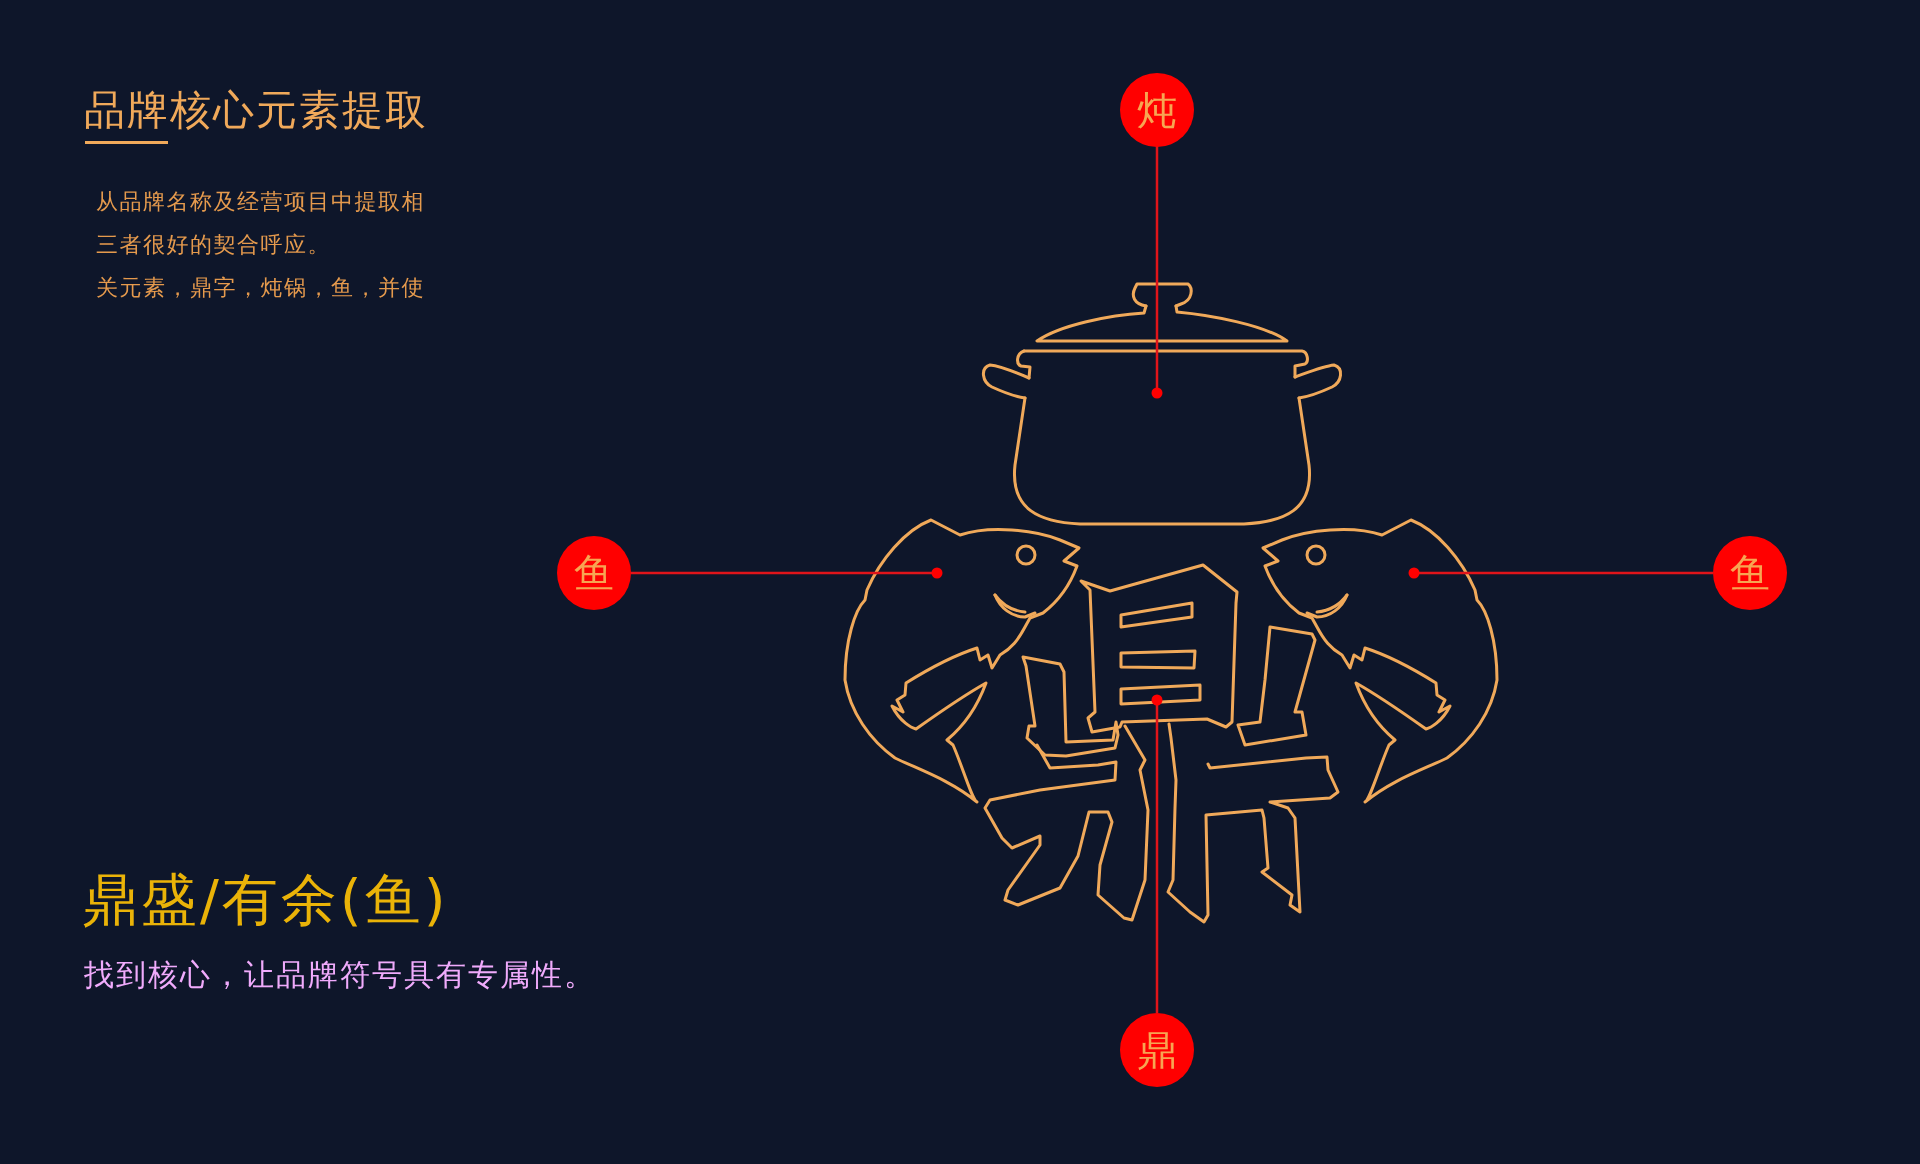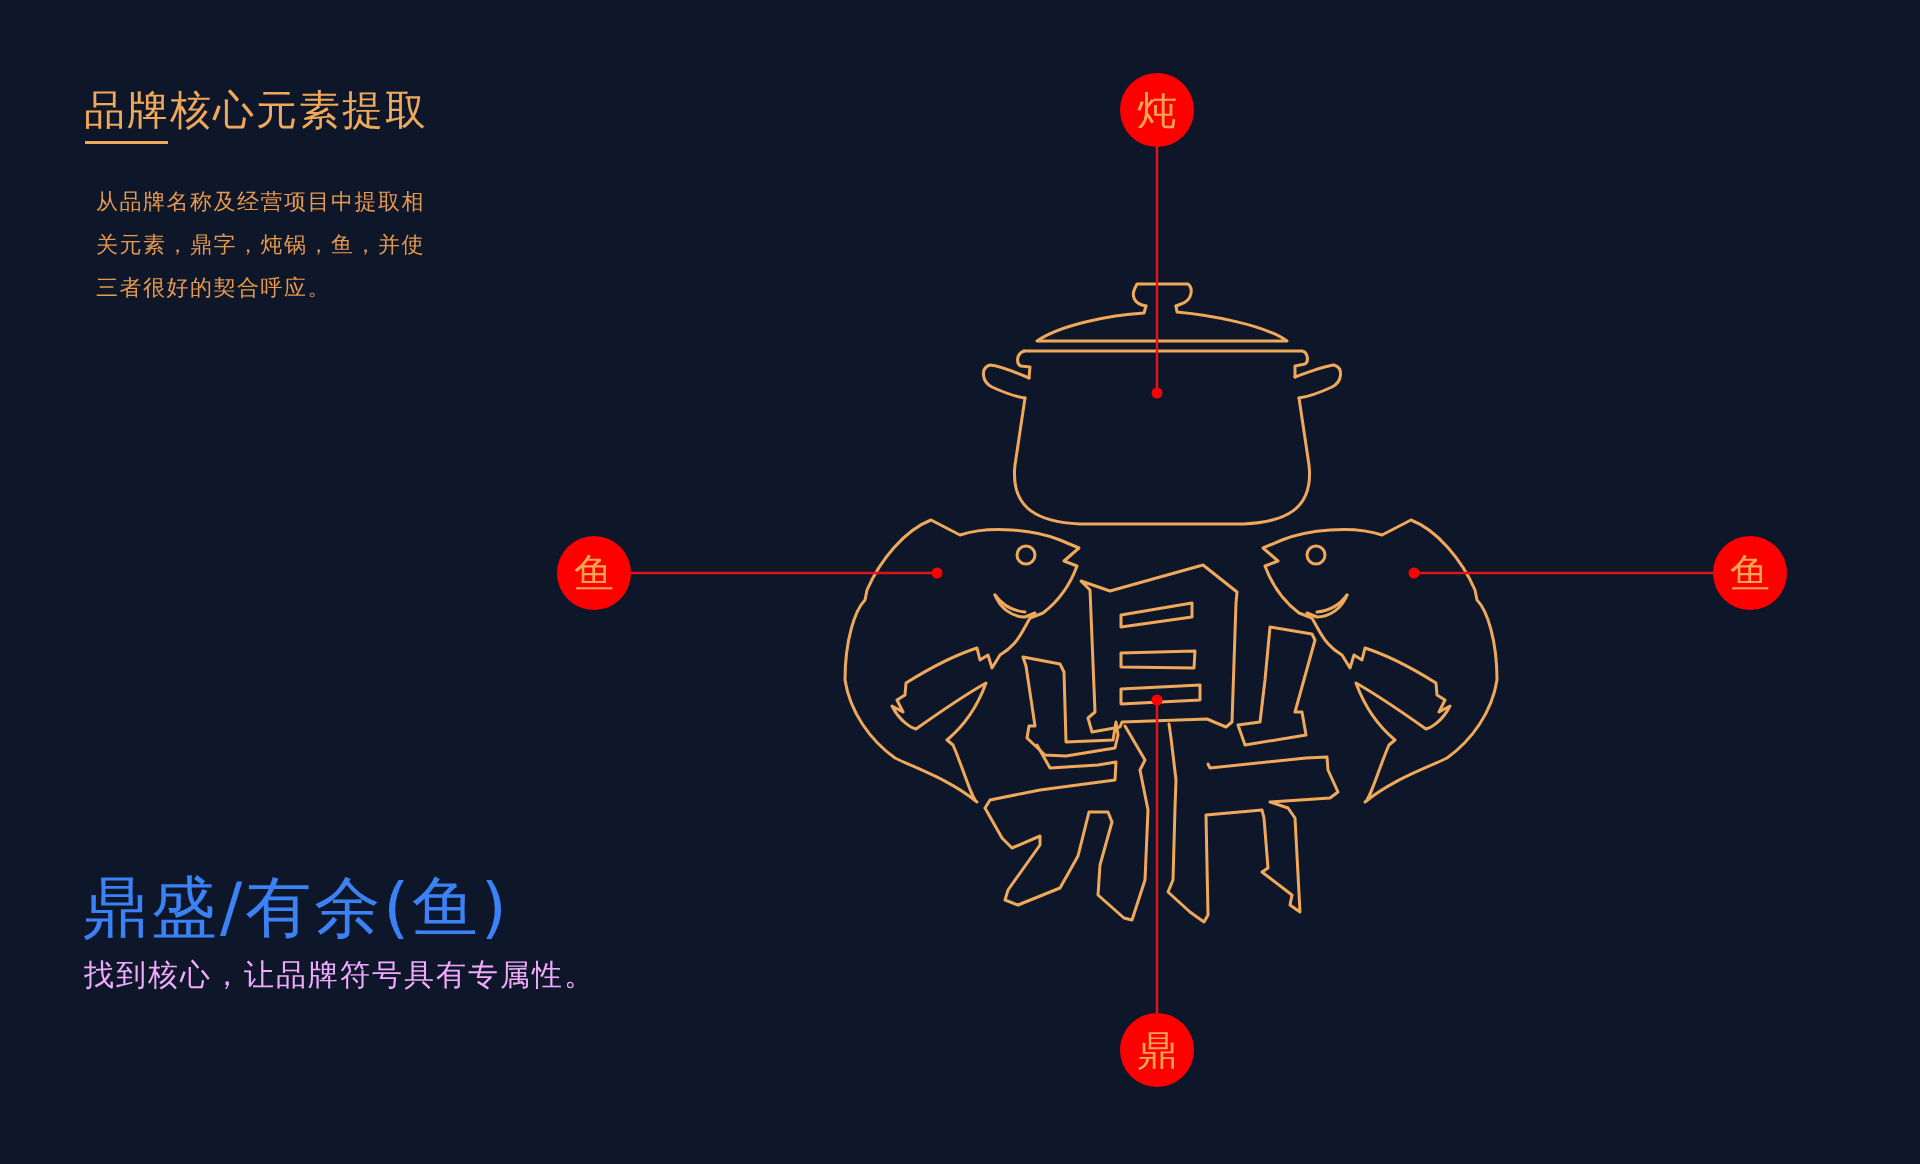--- a/index.html
+++ b/index.html
@@ -20,44 +20,44 @@
     width: 83px; height: 3px; background: #f0a95a;
   }
   .desc {
     position: absolute; left: 96px; top: 180px;
     width: 360px; font-size: 22px; line-height: 43px;
     letter-spacing: 1.5px; color: #e59a4d;
   }
   .desc div { white-space: nowrap; }
   .headline {
     position: absolute; left: 82px; top: 852px;
-    font-size: 66px; line-height: 96px; letter-spacing: 3px;
-    color: #3b82f6; white-space: nowrap; margin-top: 8px;
+    font-size: 56px; line-height: 96px; letter-spacing: 3px;
+    color: #eab308; white-space: nowrap;
   }
   .subline {
     position: absolute; left: 84px; top: 955px;
     font-size: 30px; line-height: 40px; letter-spacing: 2px;
     color: #f0abfc; white-space: nowrap;
   }
   svg.art { position: absolute; left: 0; top: 0; }
   .badge {
     position: absolute; width: 74px; height: 74px; border-radius: 50%;
     background: #ff0000; color: #f7a552;
     font-size: 40px; line-height: 74px; text-align: center;
   }
 </style>
 </head>
 <body>
 
 <div class="title">品牌核心元素提取</div>
 <div class="title-underline"></div>
 <div class="desc">
   <div>从品牌名称及经营项目中提取相</div>
+  <div>三者很好的契合呼应。</div>
   <div>关元素，鼎字，炖锅，鱼，并使</div>
-  <div>三者很好的契合呼应。</div>
 </div>
 
 <div class="headline">鼎盛/有余(鱼)</div>
 <div class="subline">找到核心，让品牌符号具有专属性。</div>
 
 <svg class="art" width="1920" height="1164" viewBox="0 0 1920 1164">
   <g fill="none" stroke="#f0a95a" stroke-width="3" stroke-linejoin="round" stroke-linecap="round">
 
     <g>
 

